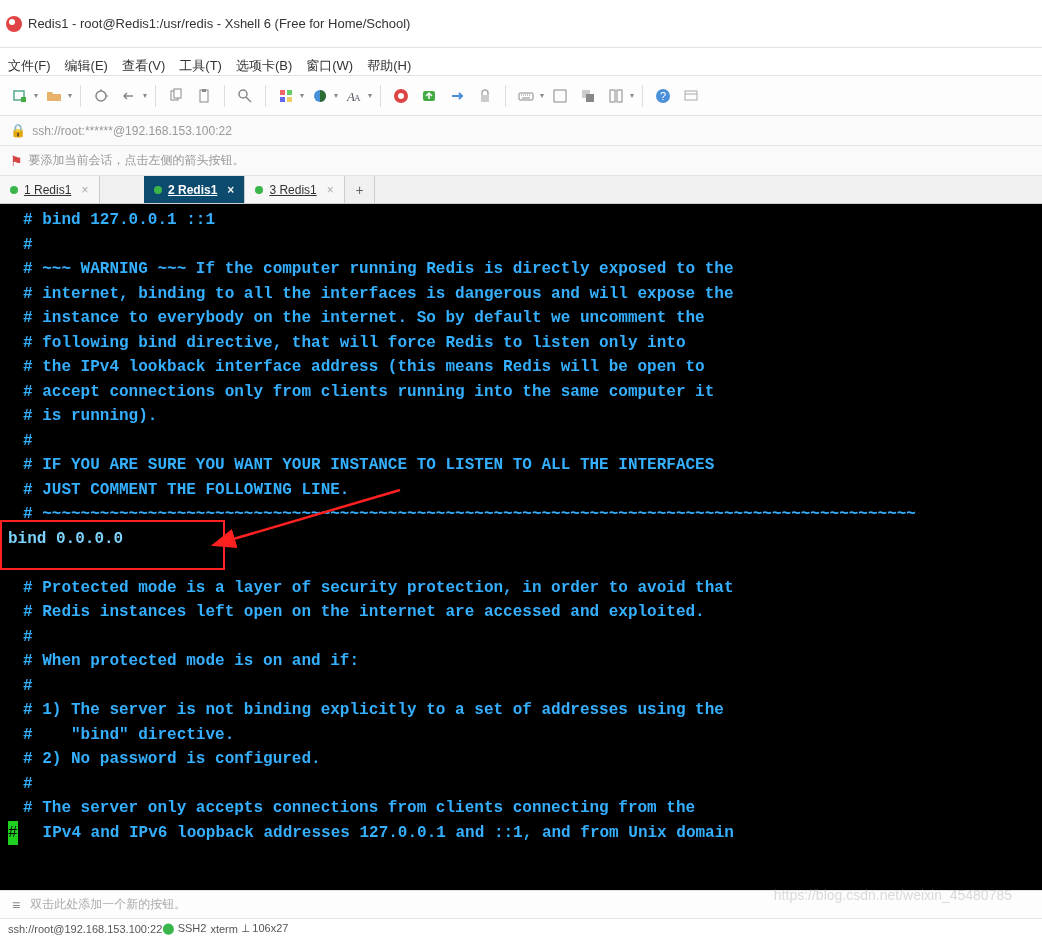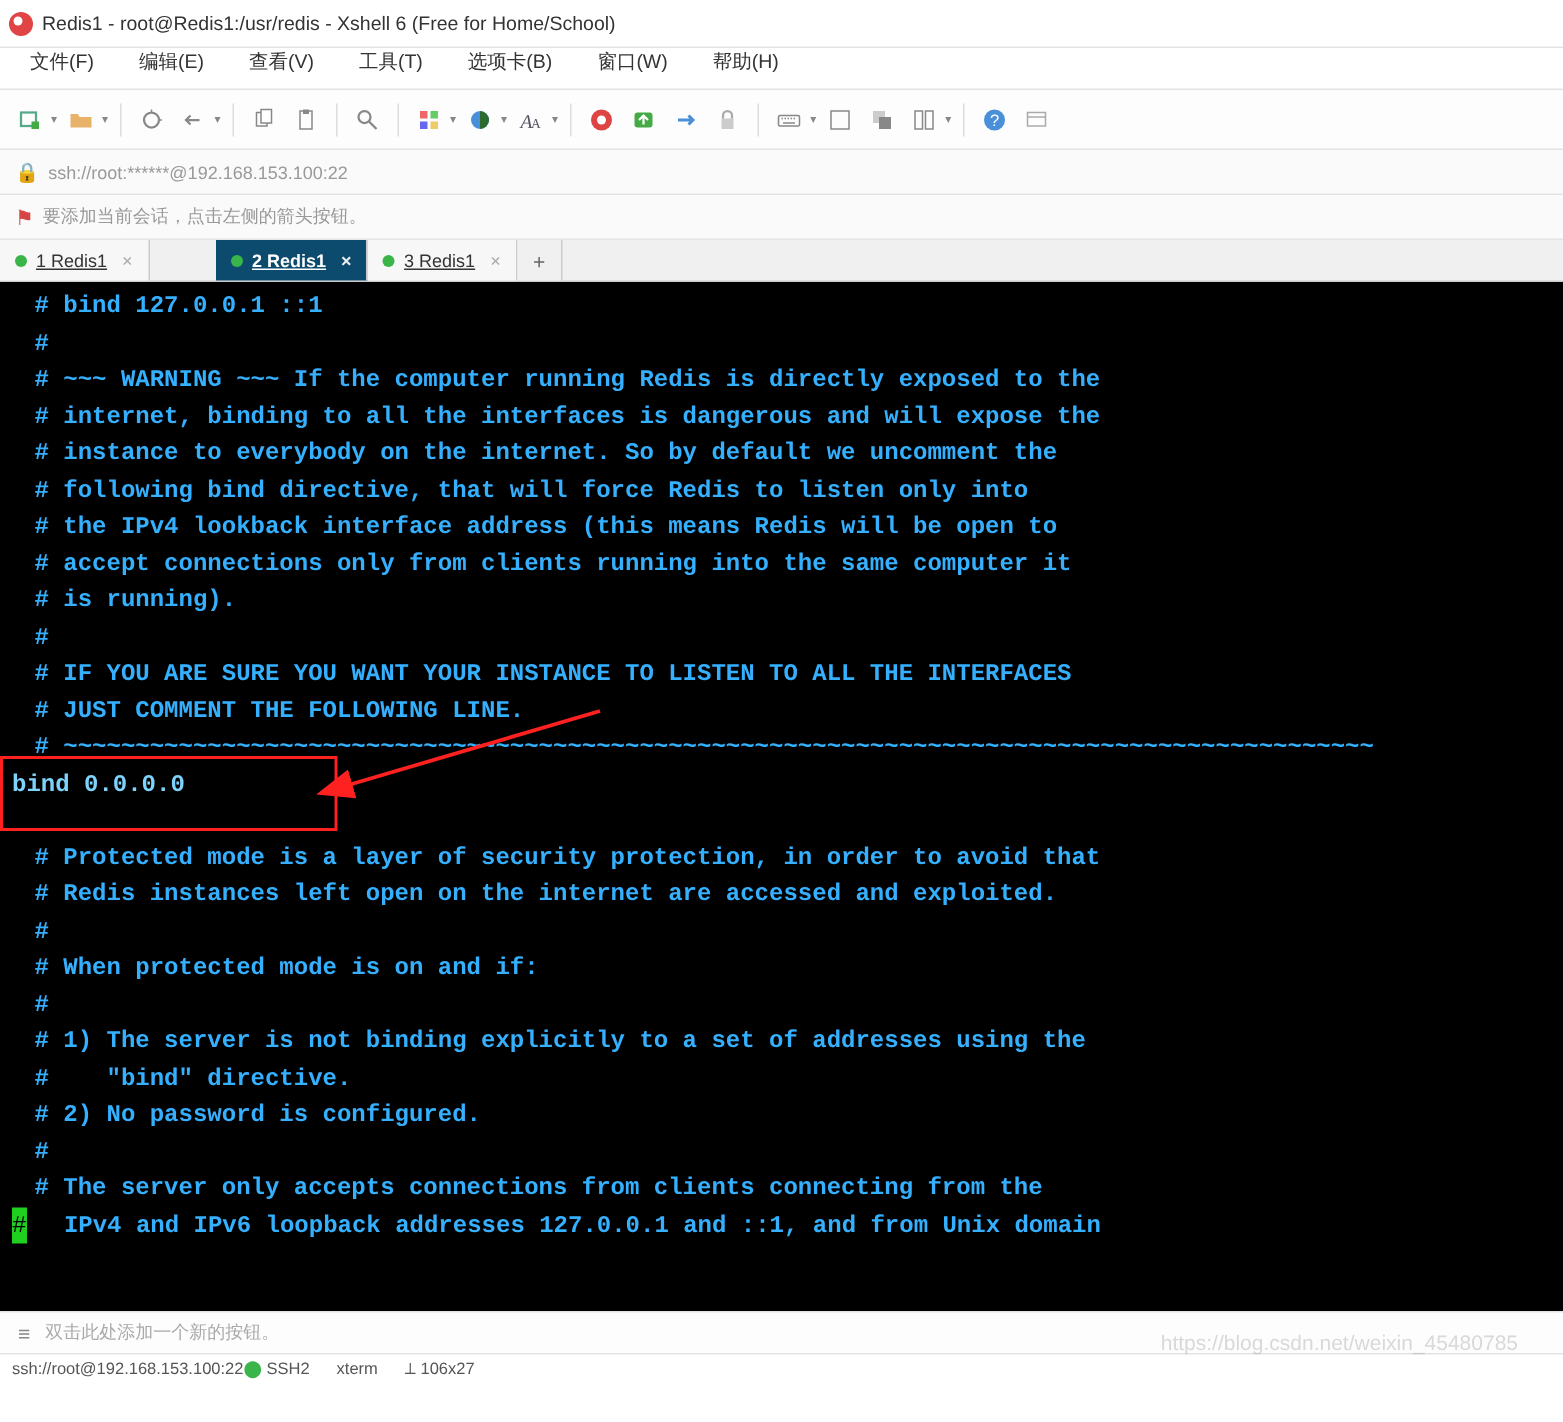--- a/index.html
+++ b/index.html
@@ -7,21 +7,21 @@
     margin: 0;
     font-family: "Microsoft YaHei", "Segoe UI", Tahoma, sans-serif;
     font-size: 12px;
     background: #fff;
     width: 1042px;
     height: 948px;
     overflow: hidden;
     color: #333;
   }
   .titlebar {
-    height: 32px;
+    height: 48px;
     display: flex;
     align-items: center;
     padding: 0 6px;
     border-bottom: 1px solid #e3e3e3;
     background: #fff;
   }
   .titlebar .app-icon {
     width: 16px; height: 16px;
     border-radius: 50%;
     background: #e04444;
@@ -35,23 +35,23 @@
     top: 3px; left: 3px;
     width: 6px; height: 6px;
     border-radius: 50%;
     background: #fff;
   }
   .titlebar .title { font-size: 13px; color: #333; }
 
   .menubar {
     height: 28px;
     display: flex;
-    align-items: flex-start;
-    padding: 0 20px;
-    gap: 30px;
+    align-items: flex-end;
+    padding: 0 8px;
+    gap: 14px;
     border-bottom: 1px solid #e3e3e3;
     background: #fff;
     font-size: 13px;
   }
   .menubar .menu-item { cursor: default; }
 
   .toolbar {
     height: 40px;
     display: flex;
     align-items: center;
@@ -203,21 +203,21 @@
     display: flex;
     align-items: center;
     padding: 0 8px;
     border-top: 1px solid #e3e3e3;
     background: #fff;
     font-size: 11px;
     color: #555;
   }
   .statusbar .right {
     display: flex;
-    gap: 18px;
+    gap: 4px;
     align-items: center;
   }
   .ssh-icon { color: #3ab54a; }
   .watermark {
     position: absolute;
     right: 30px;
     bottom: 45px;
     color: rgba(150,150,150,0.35);
     font-size: 14px;
     font-family: sans-serif;

